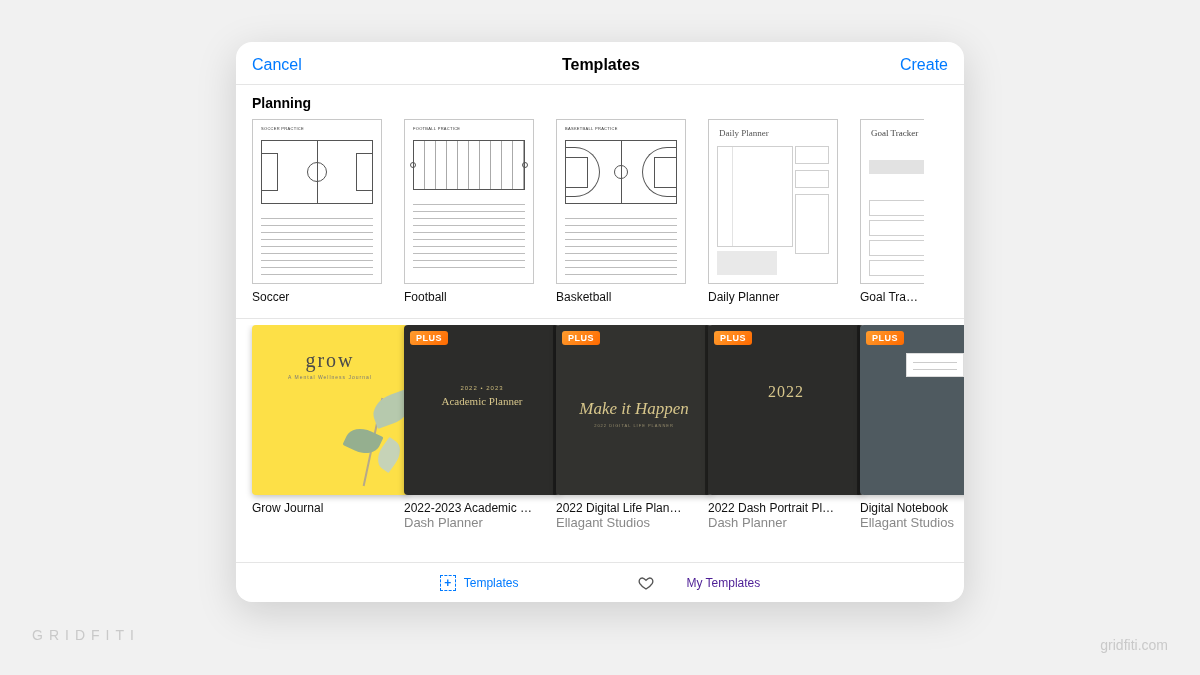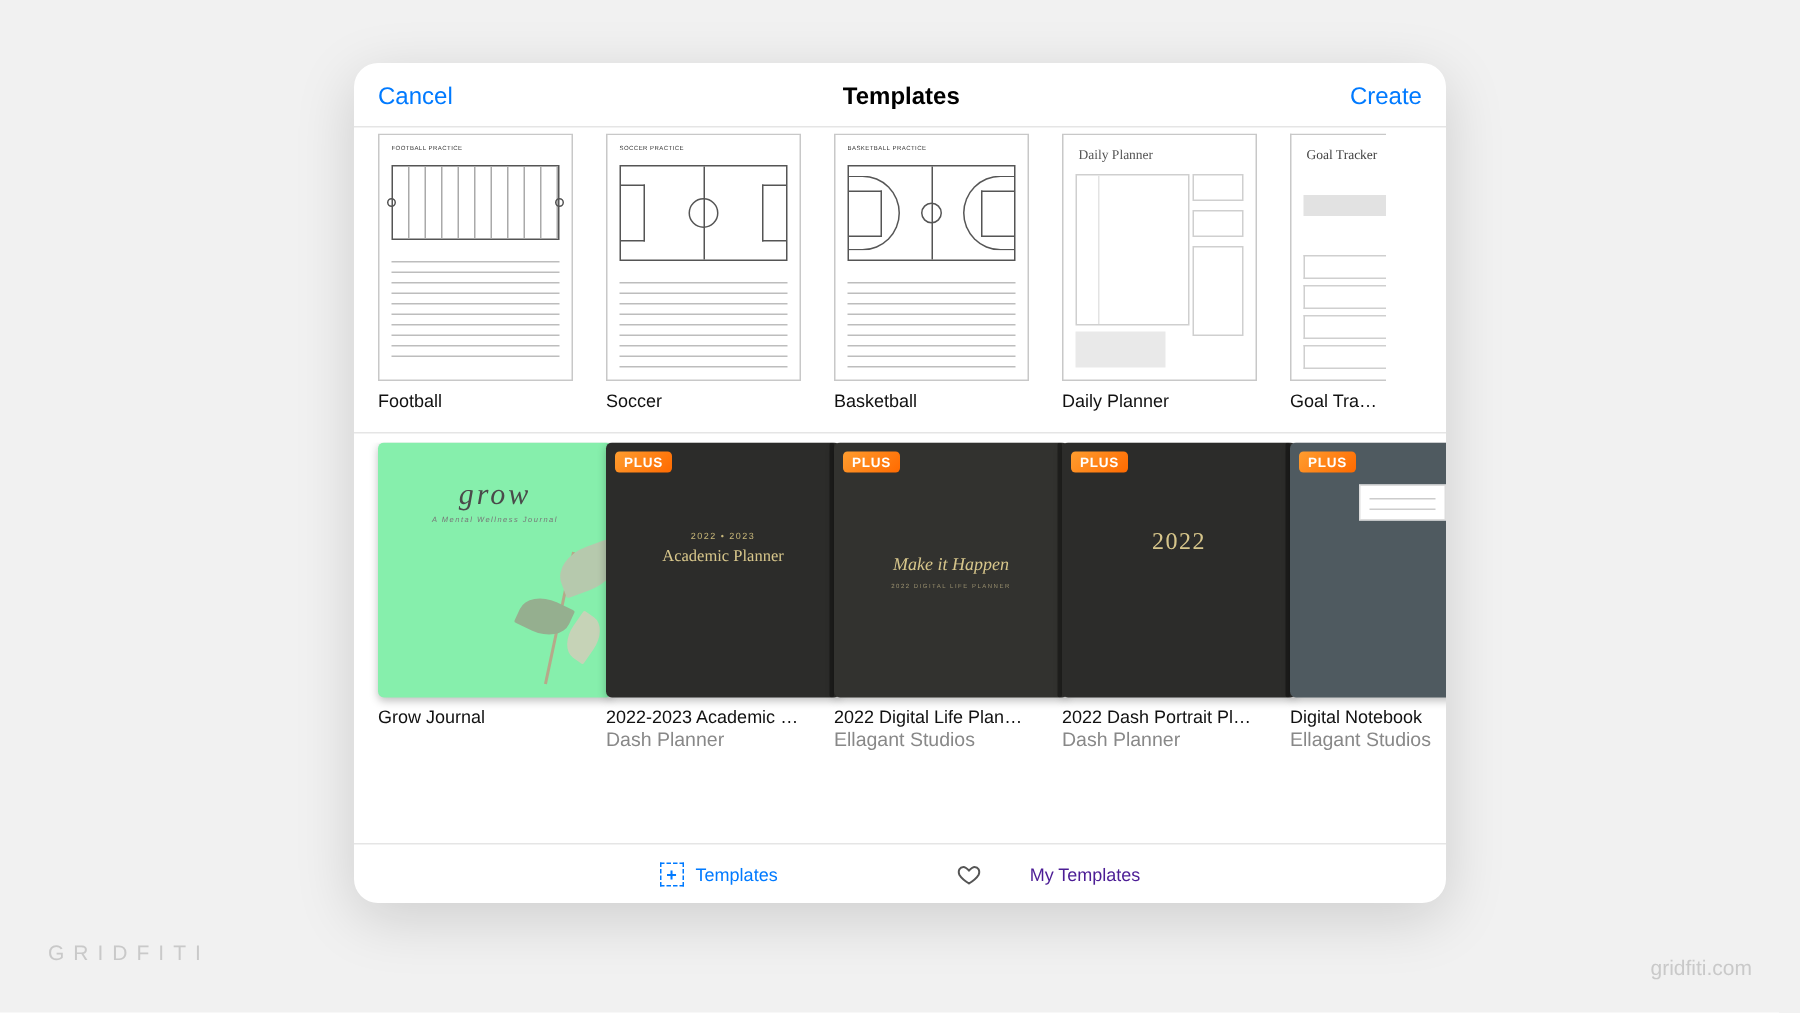--- a/index.html
+++ b/index.html
@@ -154,21 +154,21 @@
     font-size: 9px; font-weight: 700;
     padding: 2px 6px; border-radius: 3px;
     letter-spacing: 0.5px;
   }
   .spine { position:absolute; right:4px; top:0; bottom:0; width:3px; background: rgba(0,0,0,0.35); border-radius:2px; }
 
   .planner-title{font-size:12px;color:#111;margin-top:6px;white-space:nowrap;overflow:hidden;text-overflow:ellipsis;}
   .planner-sub{font-size:13px;color:#888;white-space:nowrap;overflow:hidden;text-overflow:ellipsis;}
 
   
-  .cover-grow{background:#86efac;font-style:italic;}
+  .cover-grow{background:#fde047;}
   .grow-text{position:absolute;top:24px;left:0;right:0;text-align:center;}
   .grow-text .g1{font-family:Georgia,serif;font-size:20px;letter-spacing:2px;color:#4a4a4a;text-transform:lowercase;}
   .grow-text .g2{font-size:5px;color:#777;letter-spacing:1px;margin-top:2px;}
   .leaf{position:absolute;border-radius:60% 5% 60% 5%;background:#9db89a;}
   .leaf.a{width:40px;height:28px;right:-4px;top:70px;transform:rotate(-20deg);background:#b6c9ad;}
   .leaf.b{width:34px;height:24px;right:28px;top:104px;transform:rotate(25deg);background:#95af8f;}
   .leaf.c{width:30px;height:20px;right:4px;top:120px;transform:rotate(-55deg);background:#c6d3b7;}
   .stem{position:absolute;right:34px;top:72px;width:2px;height:90px;background:#b6a98a;transform:rotate(12deg);}
 
   
@@ -213,54 +213,22 @@
 
   <div class="modal-header">
     <button class="cancel">Cancel</button>
     <div class="title">Templates</div>
     <button class="create">Create</button>
   </div>
   <div class="divider"></div>
 
   <div class="content">
 
+    <div class="section-header">Planning</div>
     <div class="hstrip">
-
-      <div class="tpl">
-        <div class="thumb-sheet">
-          <div class="sheet-inner-title">FOOTBALL&nbsp;PRACTICE</div>
-          <div class="field-football">
-            <span class="end-o l"></span>
-            <div class="yard"></div>
-              <div class="yard"></div>
-              <div class="yard"></div>
-              <div class="yard"></div>
-              <div class="yard"></div>
-            <div class="yard"></div>
-              <div class="yard"></div>
-              <div class="yard"></div>
-              <div class="yard"></div>
-              <div class="yard"></div>
-            <span class="end-o r"></span>
-          </div>
-          <div class="ruled-lines" style="top:78px">
-            <div></div>
-              <div></div>
-              <div></div>
-              <div></div>
-              <div></div>
-              <div></div>
-              <div></div>
-              <div></div>
-              <div></div>
-              <div></div>
-          </div>
-        </div>
-        <div class="tpl-label">Football</div>
-      </div>
 
       <div class="tpl">
         <div class="thumb-sheet">
           <div class="sheet-inner-title">SOCCER&nbsp;PRACTICE</div>
           <div class="field-soccer">
             <div class="center-circle"></div>
             <div class="pbox l"></div>
               <div class="pbox r"></div>
           </div>
           <div class="ruled-lines" style="top:92px">
@@ -269,20 +237,53 @@
               <div></div>
               <div></div>
               <div></div>
               <div></div>
               <div></div>
               <div></div>
               <div></div>
           </div>
         </div>
         <div class="tpl-label">Soccer</div>
+      </div>
+
+      <div class="tpl">
+        <div class="thumb-sheet">
+          <div class="sheet-inner-title">FOOTBALL&nbsp;PRACTICE</div>
+          <div class="field-football">
+            <span class="end-o l"></span>
+            <div class="yard"></div>
+              <div class="yard"></div>
+              <div class="yard"></div>
+              <div class="yard"></div>
+              <div class="yard"></div>
+            <div class="yard"></div>
+              <div class="yard"></div>
+              <div class="yard"></div>
+              <div class="yard"></div>
+              <div class="yard"></div>
+            <span class="end-o r"></span>
+          </div>
+          <div class="ruled-lines" style="top:78px">
+            <div></div>
+              <div></div>
+              <div></div>
+              <div></div>
+              <div></div>
+              <div></div>
+              <div></div>
+              <div></div>
+              <div></div>
+              <div></div>
+          </div>
+        </div>
+        <div class="tpl-label">Football</div>
       </div>
 
       <div class="tpl">
         <div class="thumb-sheet">
           <div class="sheet-inner-title">BASKETBALL&nbsp;PRACTICE</div>
           <div class="field-bball">
             <div class="arc l"></div>
               <div class="arc r"></div>
             <div class="key l"></div>
               <div class="key r"></div>
@@ -362,21 +363,21 @@
           <div class="spine"></div>
         </div>
         <div class="planner-title">2022-2023 Academic Pla...</div>
         <div class="planner-sub">Dash Planner</div>
       </div>
 
       <div class="tpl">
         <div class="cover cover-dark" style="background:#32322f">
           <div class="badge">PLUS</div>
           <div class="ctext" style="top:70px">
-            <div class="t-mid" style="font-style:italic;font-size:12px">Make it Happen</div>
+            <div class="t-mid" style="font-style:italic;font-size:17px">Make it Happen</div>
             <div class="t-sub">2022 DIGITAL LIFE PLANNER</div>
           </div>
           <div class="spine"></div>
         </div>
         <div class="planner-title">2022 Digital Life Planner</div>
         <div class="planner-sub">Ellagant Studios</div>
       </div>
 
       <div class="tpl">
         <div class="cover cover-dark">

